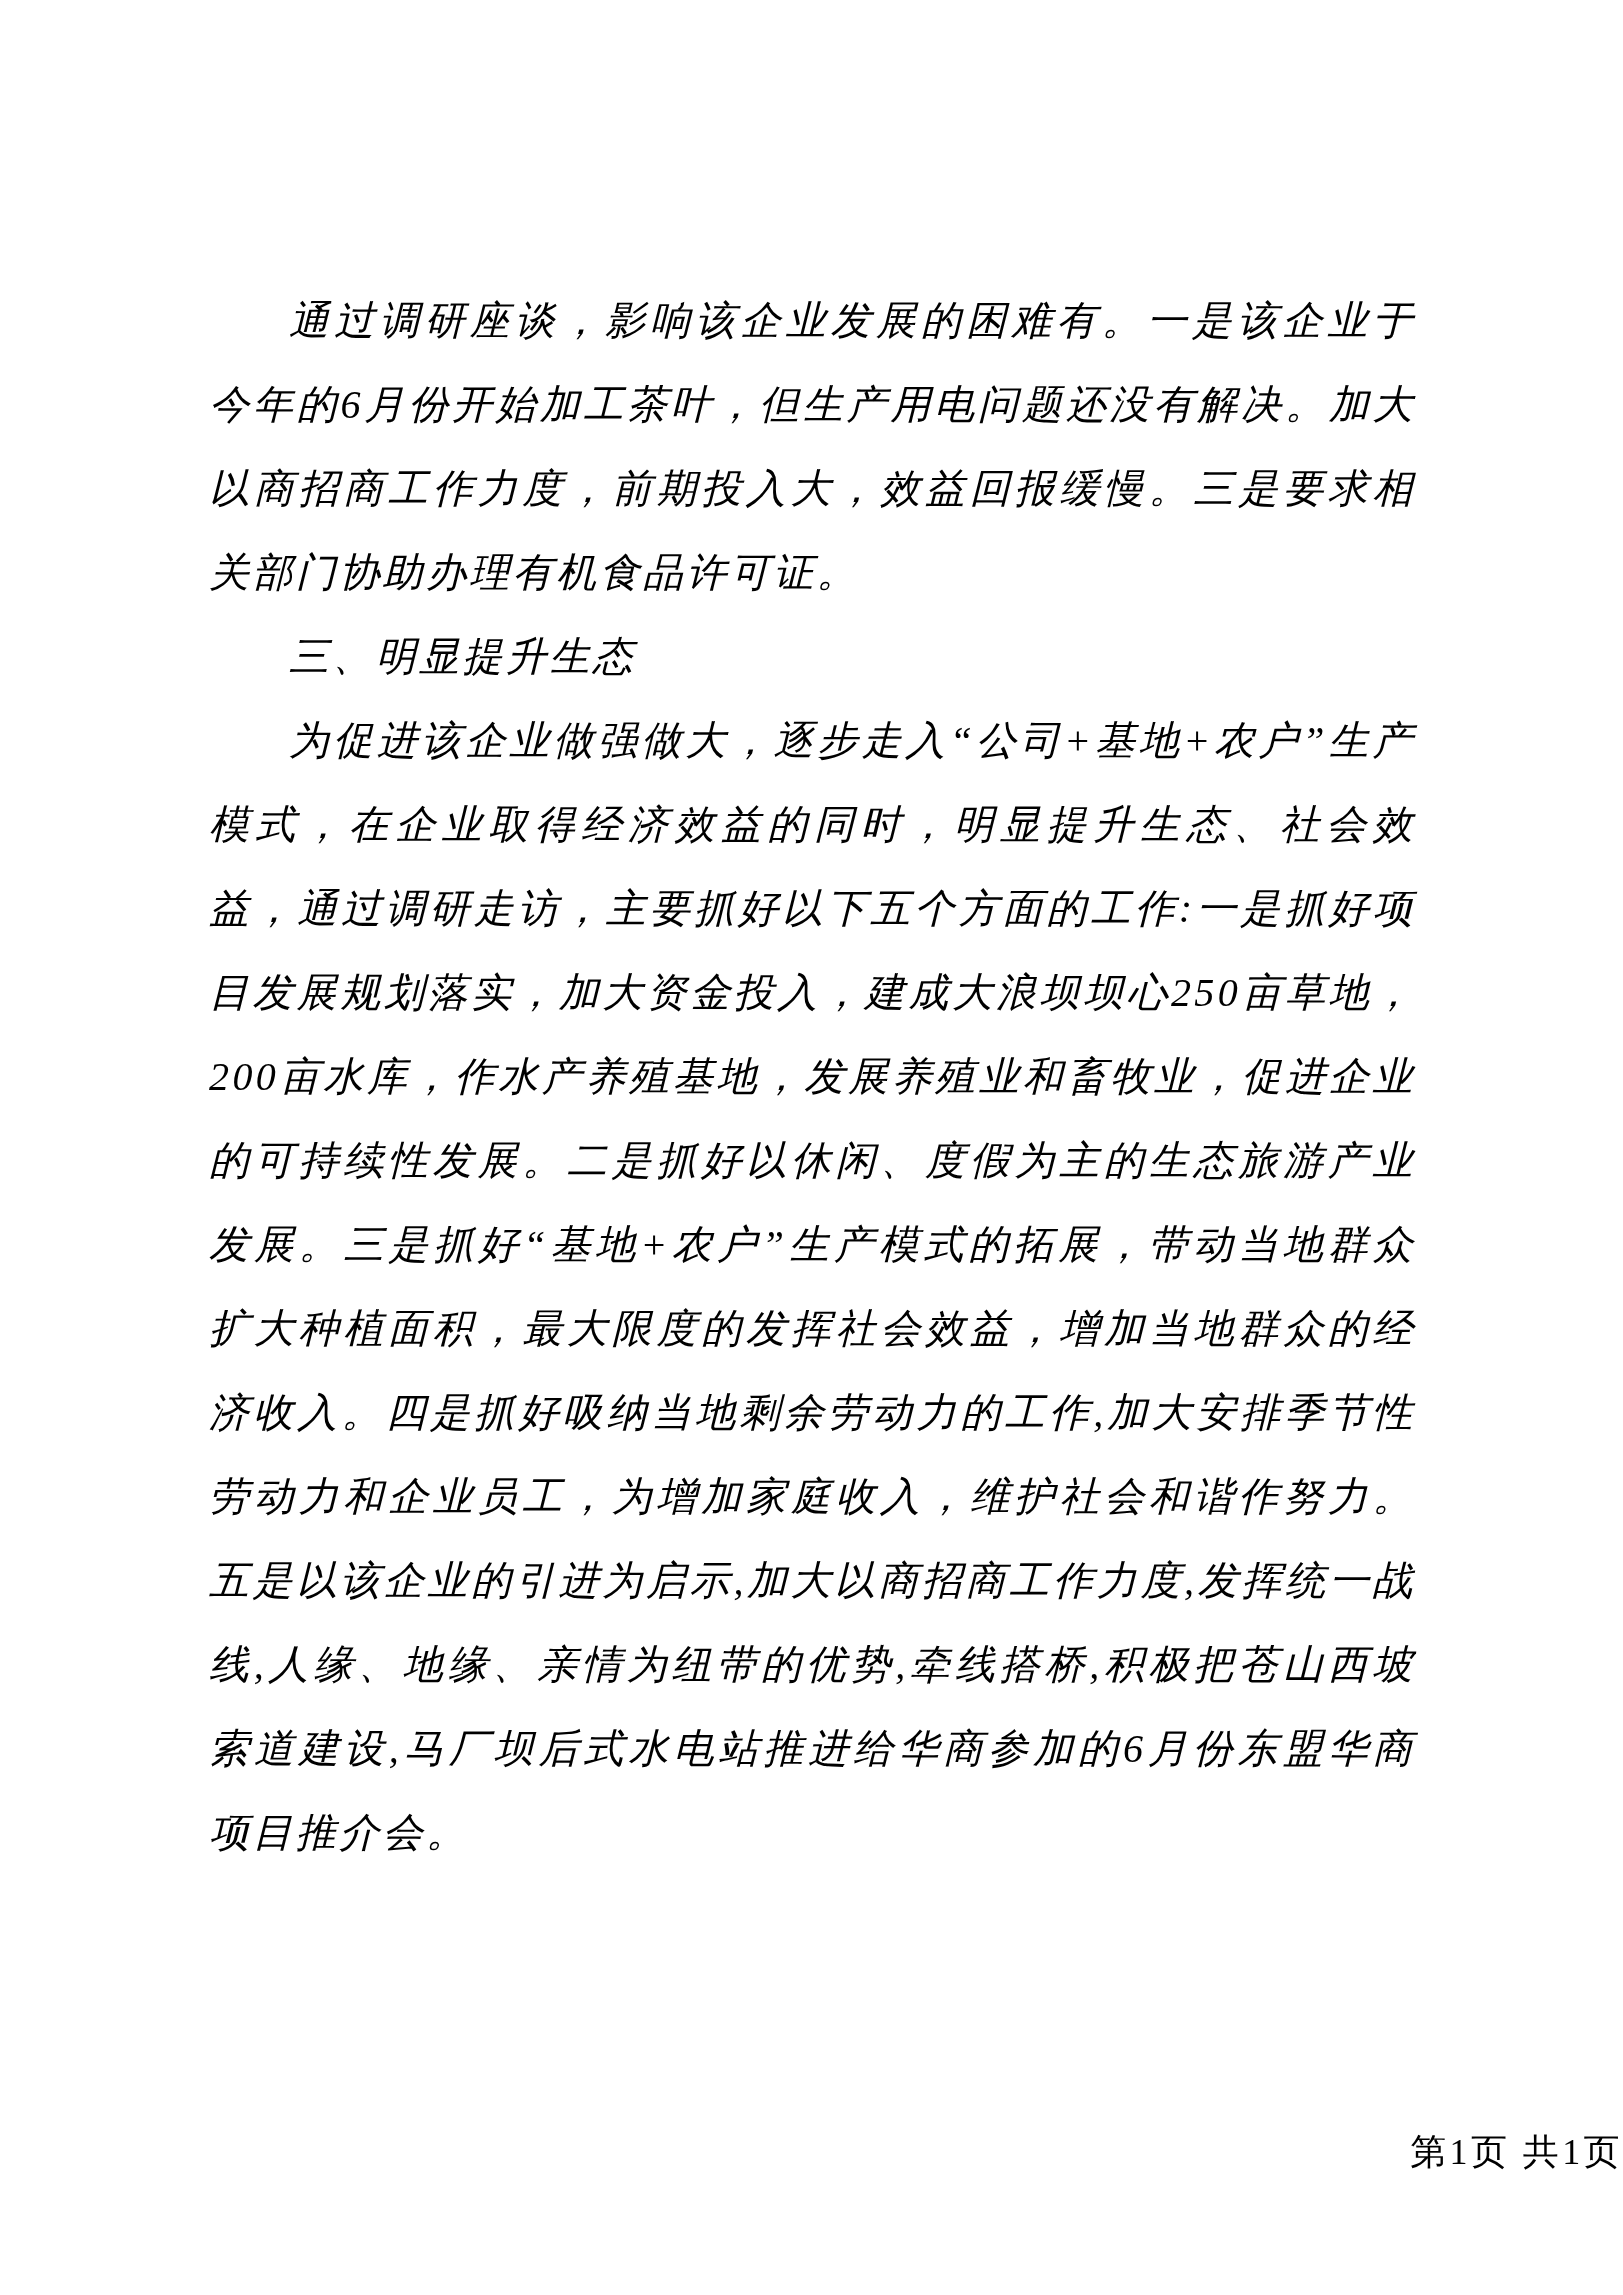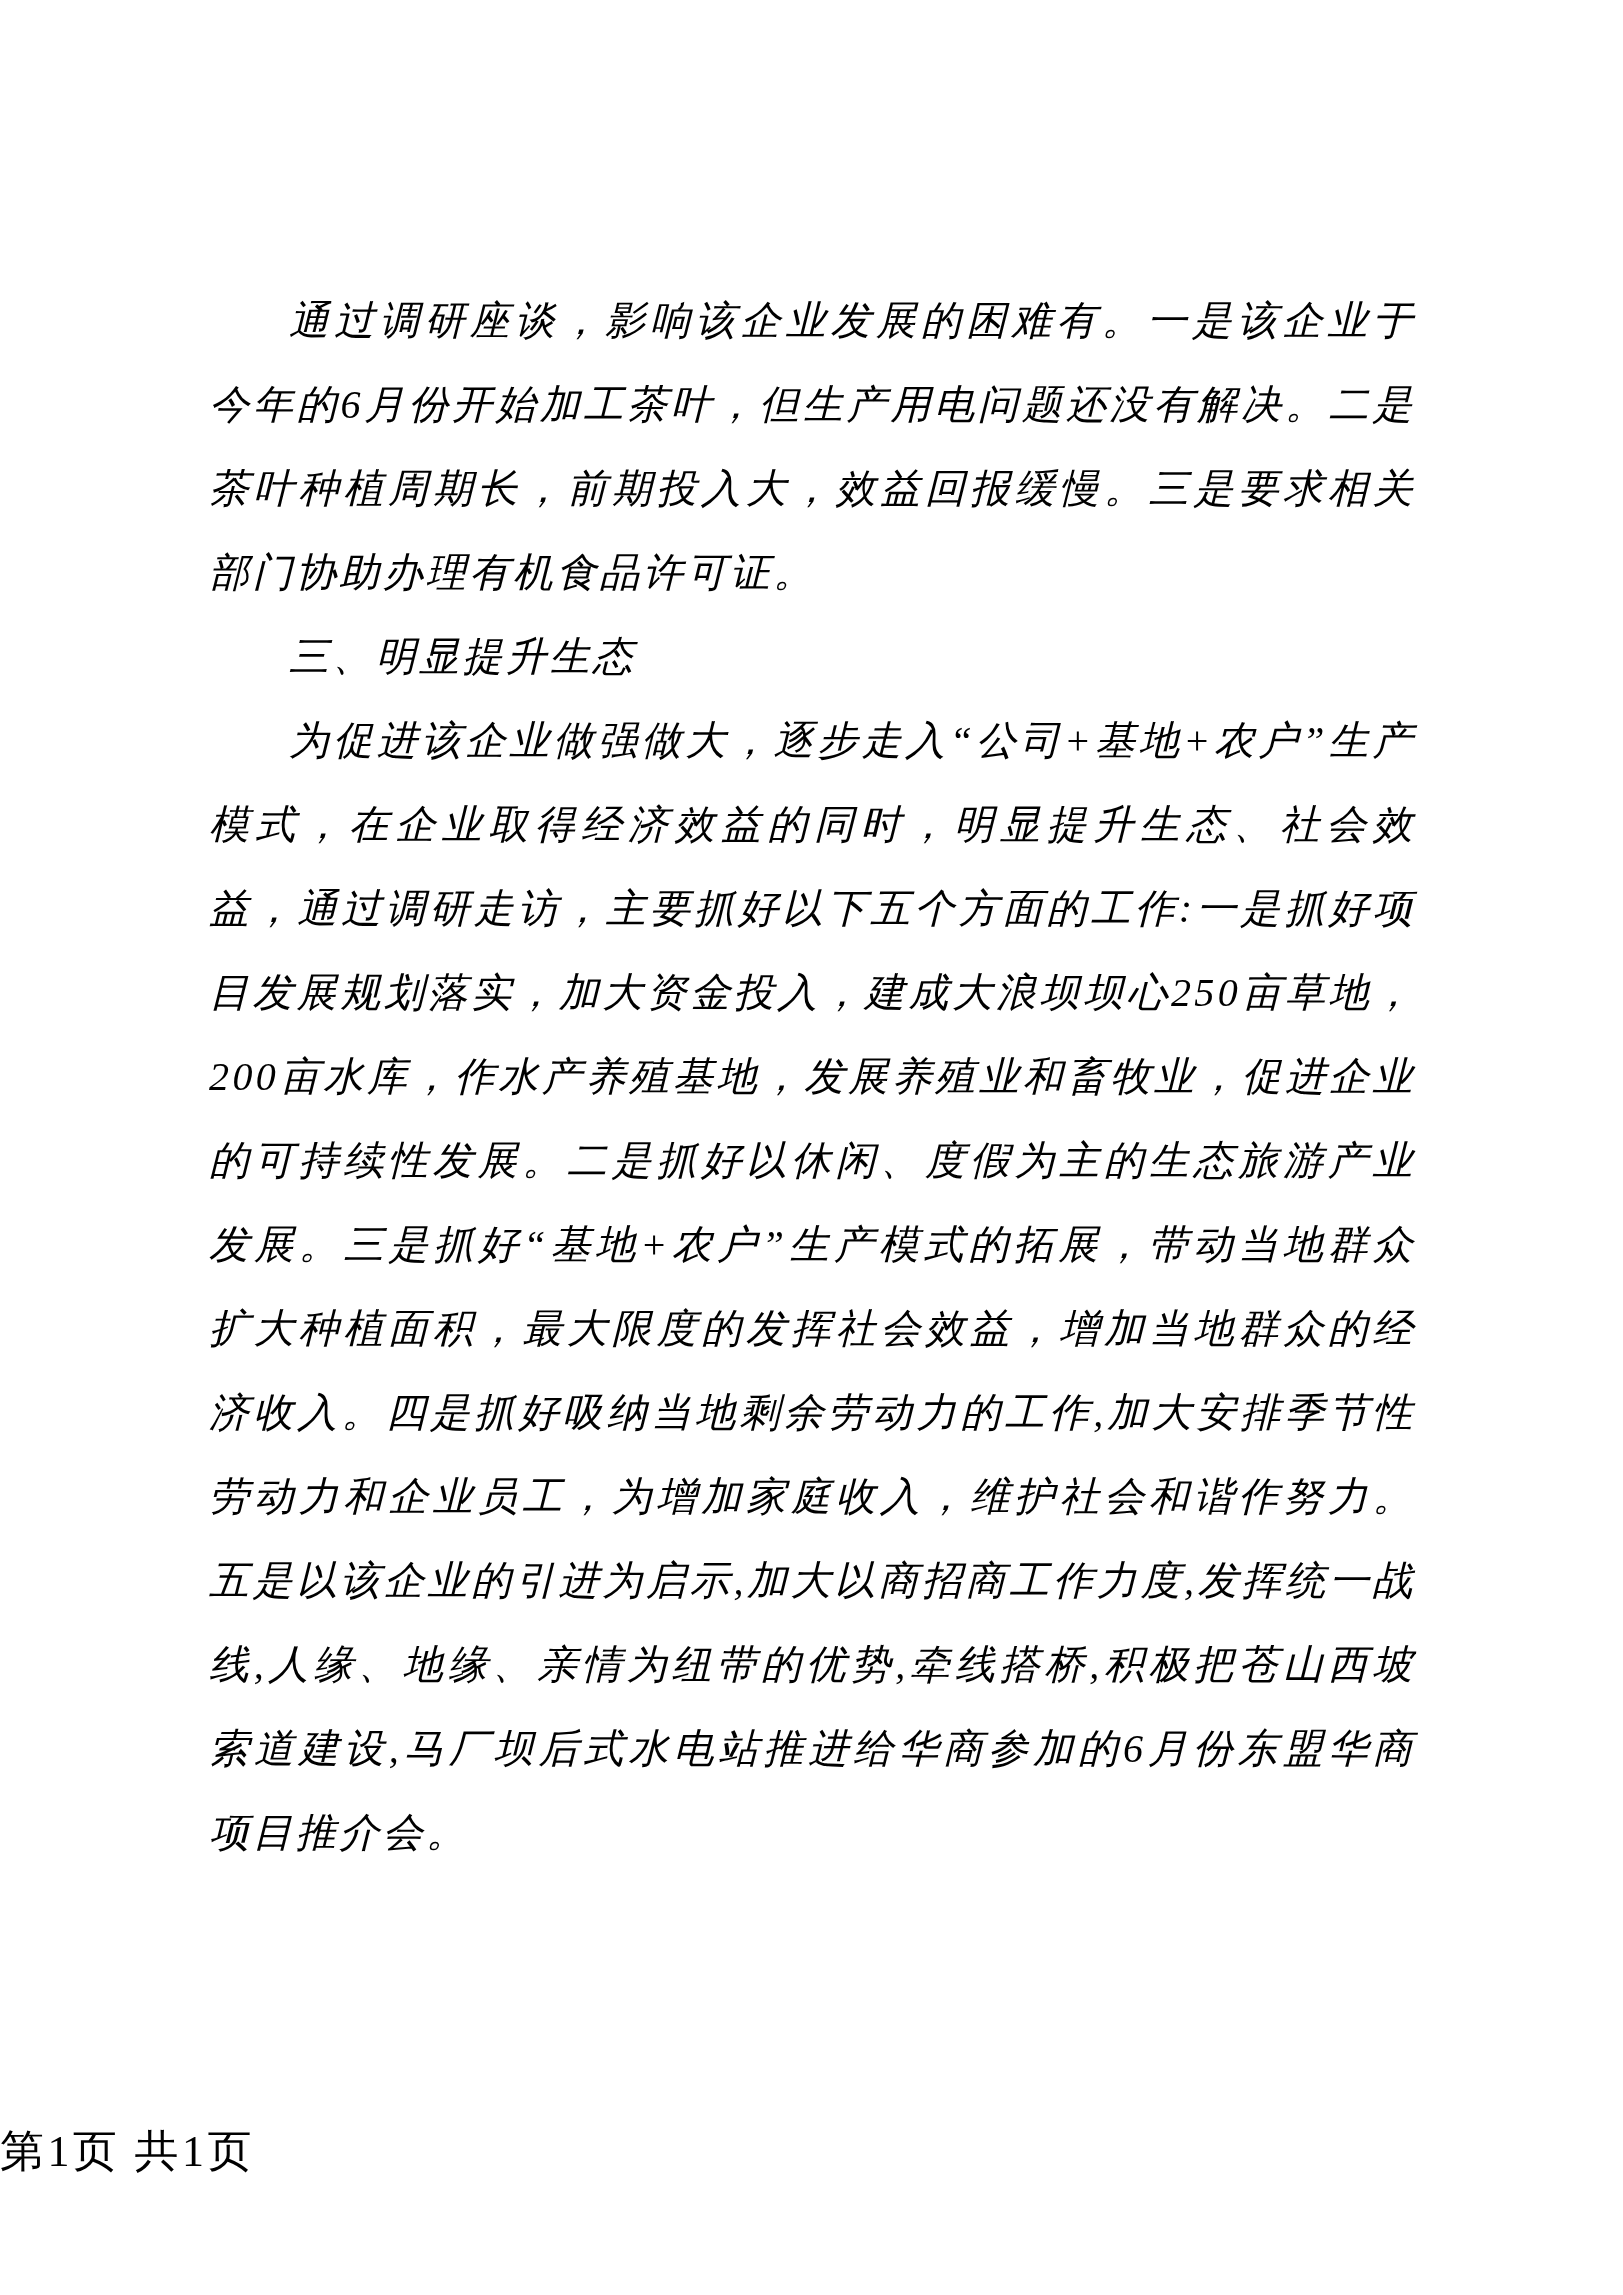--- a/index.html
+++ b/index.html
@@ -41,34 +41,34 @@
   .doc-body p.section-heading {
     
     text-indent: 2em;
   }
   
   .page-footer {
     position: absolute;
     left: 0;
     top: 2124px;
     width: 100%;
-    text-align: left;
-    font-size: 44px;
+    text-align: right;
+    font-size: 36px;
     line-height: 56px;
     letter-spacing: 3.4px;
     font-style: normal;
   }
 </style>
 </head>
 <body>
 
 <div class="page">
 
   <div class="doc-body">
-    <p>通过调研座谈，影响该企业发展的困难有。一是该企业于今年的6月份开始加工茶叶，但生产用电问题还没有解决。二是茶叶种植周期长，前期投入大，效益回报缓慢。三是要求相关部门协助办理有机食品许可证。</p>
+    <p>通过调研座谈，影响该企业发展的困难有。一是该企业于今年的6月份开始加工茶叶，但生产用电问题还没有解决。加大以商招商工作力度，前期投入大，效益回报缓慢。三是要求相关部门协助办理有机食品许可证。</p>
     <p class="section-heading">三、明显提升生态</p>
     <p>为促进该企业做强做大，逐步走入“公司+基地+农户”生产模式，在企业取得经济效益的同时，明显提升生态、社会效益，通过调研走访，主要抓好以下五个方面的工作:一是抓好项目发展规划落实，加大资金投入，建成大浪坝坝心250亩草地，200亩水库，作水产养殖基地，发展养殖业和畜牧业，促进企业的可持续性发展。二是抓好以休闲、度假为主的生态旅游产业发展。三是抓好“基地+农户”生产模式的拓展，带动当地群众扩大种植面积，最大限度的发挥社会效益，增加当地群众的经济收入。四是抓好吸纳当地剩余劳动力的工作,加大安排季节性劳动力和企业员工，为增加家庭收入，维护社会和谐作努力。五是以该企业的引进为启示,加大以商招商工作力度,发挥统一战线,人缘、地缘、亲情为纽带的优势,牵线搭桥,积极把苍山西坡索道建设,马厂坝后式水电站推进给华商参加的6月份东盟华商项目推介会。</p>
   </div>
 
   <div class="page-footer">第1页 共1页</div>
 
 </div>
 
 
 </body></html>

